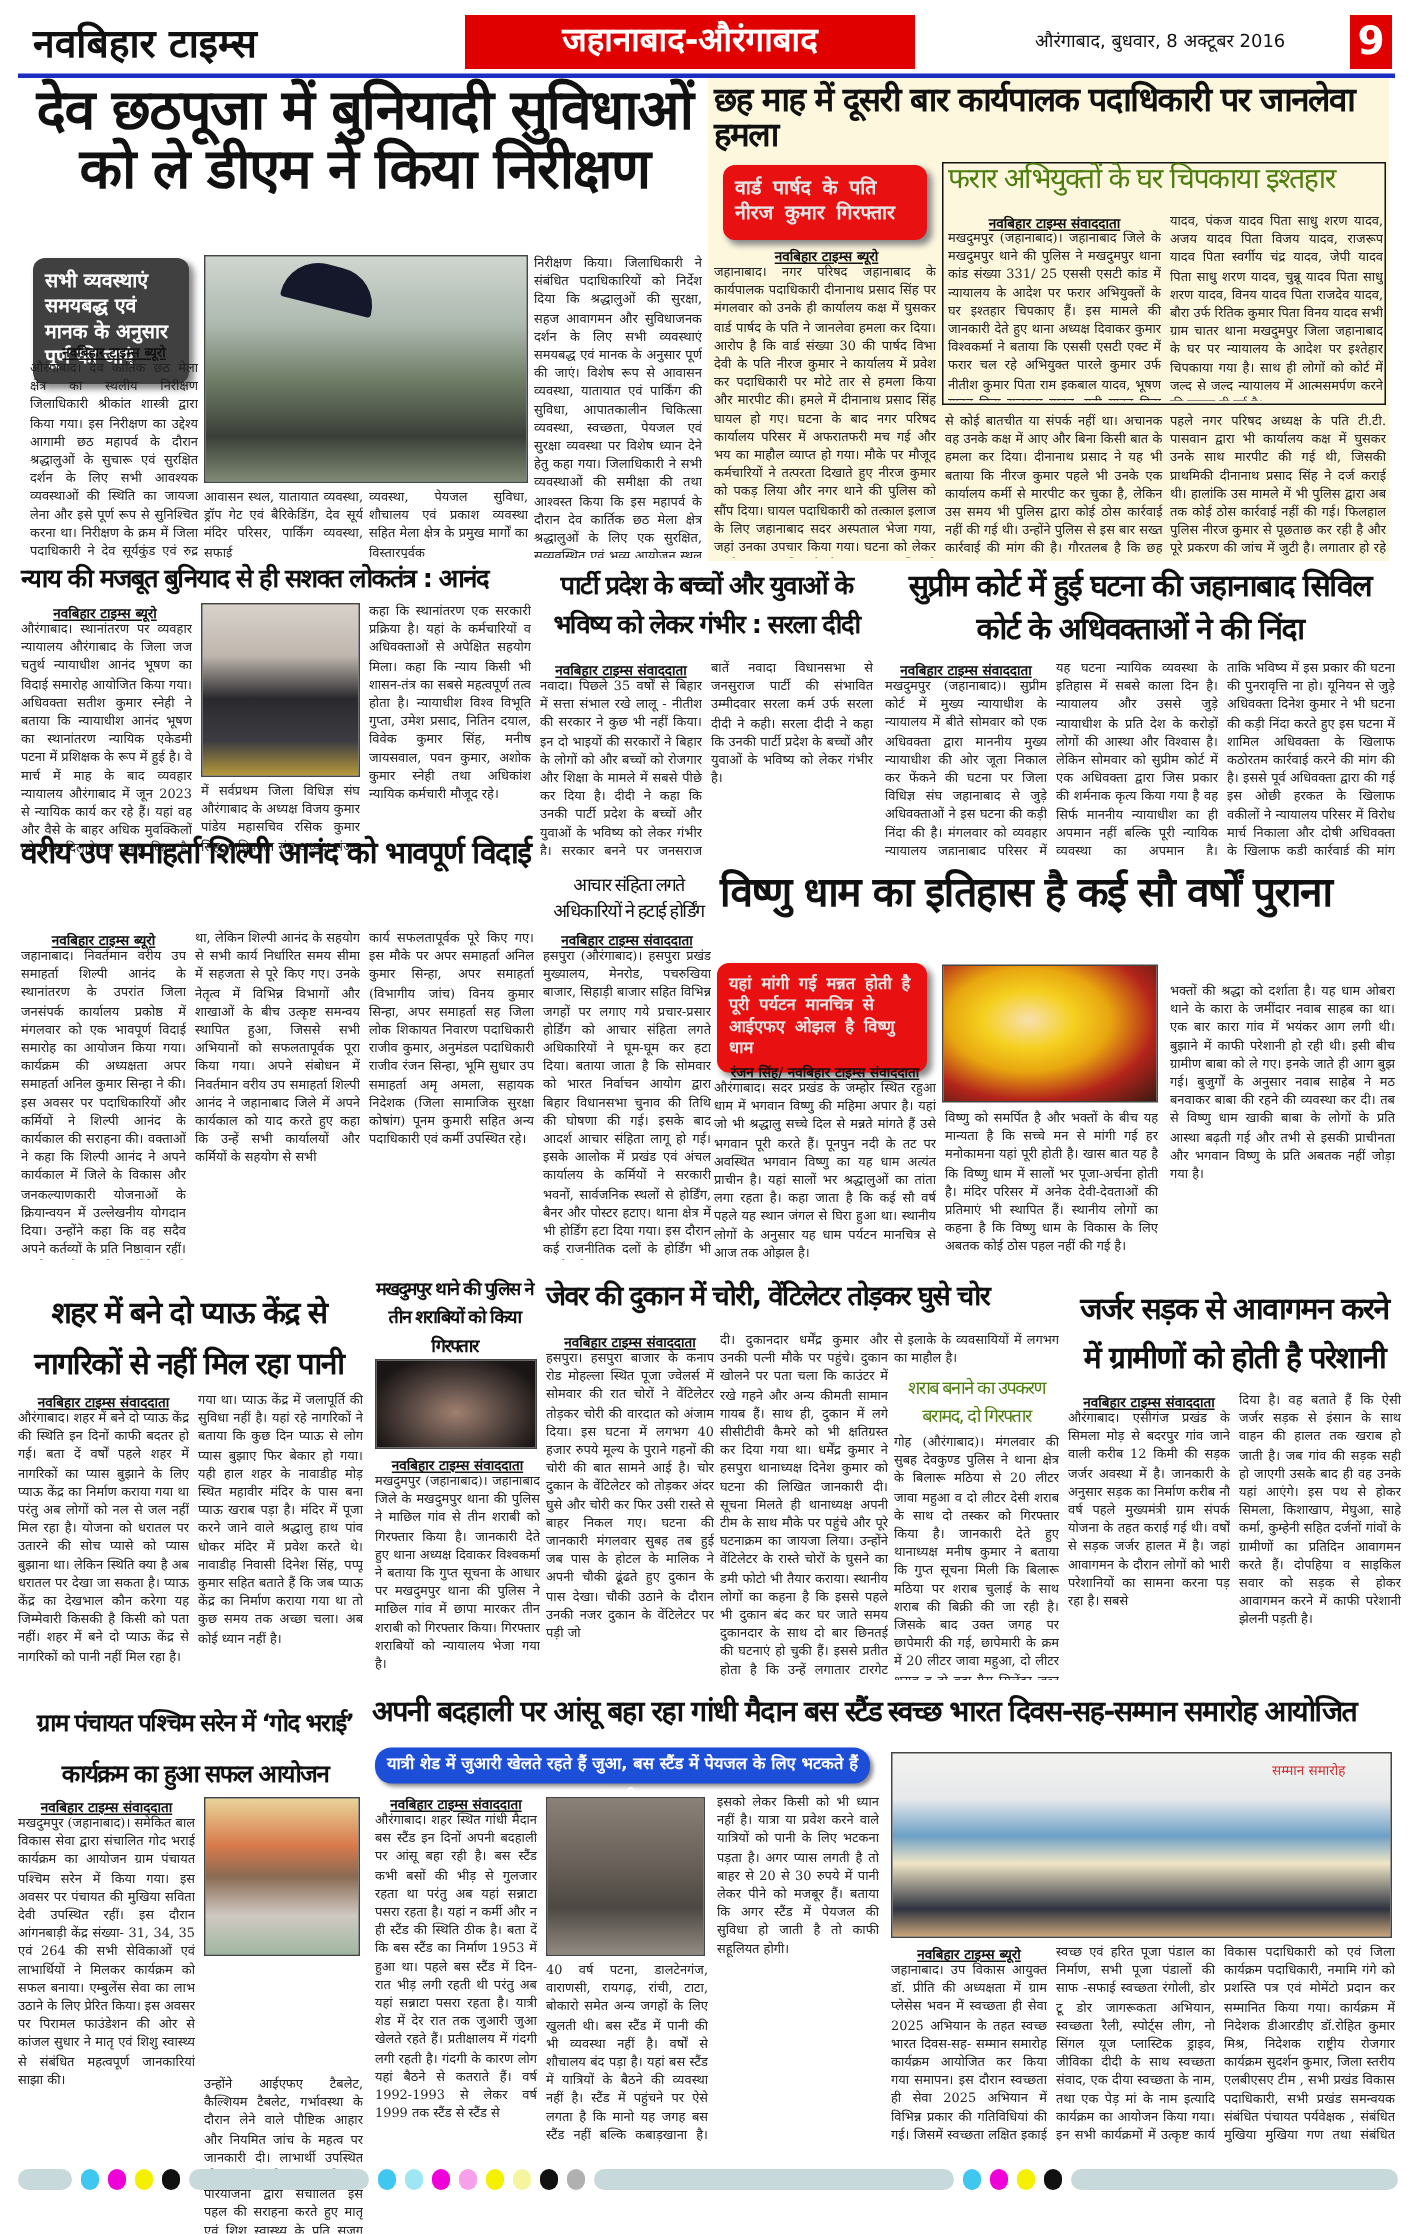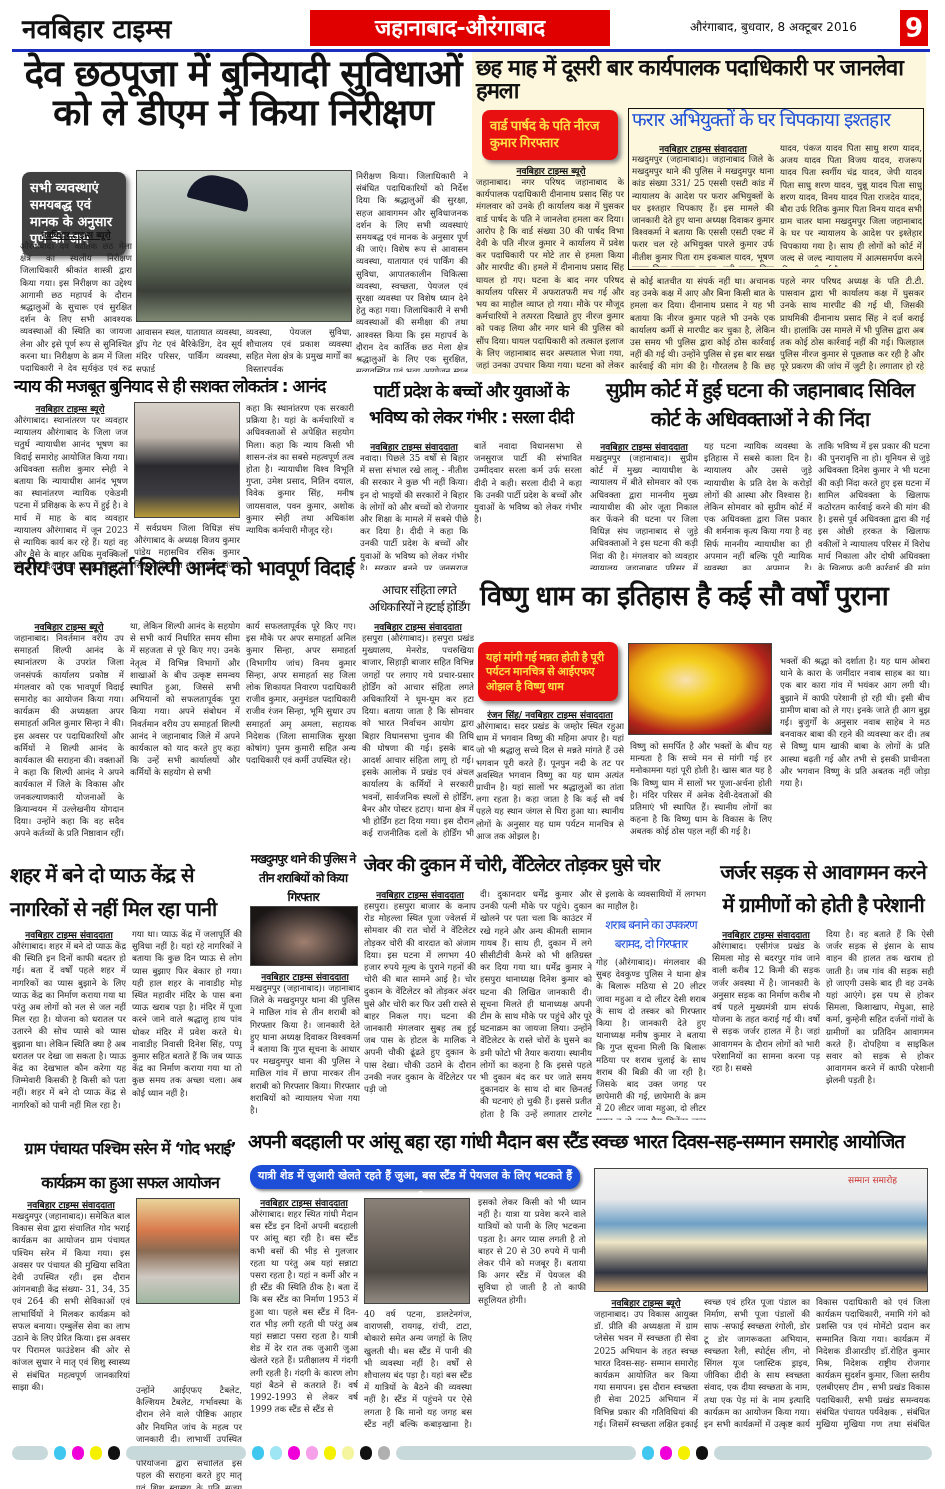--- a/index.html
+++ b/index.html
@@ -7,24 +7,24 @@
 .abs{position:absolute}
 .masthead-name{left:22px;top:10px;font-family:"DejaVu Sans",sans-serif;font-size:26px;font-weight:bold;color:#111}
 .date{left:690px;top:18px;font-size:12px;font-family:"DejaVu Sans",sans-serif}
 .pageno{left:900px;top:10px;width:28px;height:36px;background:#e00000;color:#fff;font-family:"DejaVu Sans",sans-serif;font-weight:bold;font-size:26px;text-align:center;line-height:36px}
 .rule{left:12px;top:49px;width:918px;height:3px;background:#1a2fbf}
 .h1{font-family:"DejaVu Sans",sans-serif;font-weight:bold;color:#111;line-height:1.05;letter-spacing:-1px}
 .body{font-size:8.6px;line-height:1.42;text-align:justify;color:#222;overflow:hidden}
 .byline{font-size:9px;font-weight:bold;text-decoration:underline;text-align:center;color:#111}
 .photo{background:linear-gradient(135deg,#6d7a63,#a9b3a0 40%,#4a5442 70%,#8c957f);border:1px solid #444}
 .callout-blue{background:#404040;color:#fff;border-radius:8px;font-family:"DejaVu Sans",sans-serif;font-weight:bold;font-size:13px;padding:8px 8px;line-height:1.3;box-shadow:3px 3px 4px #888}
-.callout-red{background:#e81010;color:#fde047;border-radius:8px;font-family:Liberation Serif, serif;font-weight:bold;font-size:15px;padding:8px 8px;line-height:1.3;box-shadow:3px 3px 4px #888}
+.callout-red{background:#e81010;color:#e5e5e5;border-radius:8px;font-family:Liberation Mono, monospace;font-weight:bold;font-size:15px;padding:8px 8px;line-height:1.3;box-shadow:3px 3px 4px #888}
 .cream{background:#fdf7de}
 .boxed{border:1.5px solid #111}
-.redtitle{color:#1d4ed8}
+.redtitle{color:#4d7c0f}
 .regbar{height:14px;border-radius:7px;background:#c7d9da}
 .dot{width:12px;height:14px;border-radius:6px}
 </style>
 </head>
 <body>
 
 <div class="abs masthead-name">नवबिहार टाइम्स</div>
 <div class="abs" style="left:310px;top:10px;width:300px;height:36px;background:#e00000;color:#fff;font-family:'DejaVu Sans',sans-serif;font-size:22px;font-weight:bold;text-align:center;line-height:36px"><span>जहानाबाद-औरंगाबाद</span></div>
 <div class="abs date">औरंगाबाद, बुधवार, 8 अक्टूबर 2016</div>
 <div class="abs pageno">9</div>
@@ -84,21 +84,21 @@
 <div class="abs body" style="left:362px;top:632px;width:112px;height:208px">हसपुरा (औरंगाबाद)। हसपुरा प्रखंड मुख्यालय, मेनरोड, पचरुखिया बाजार, सिहाड़ी बाजार सहित विभिन्न जगहों पर लगाए गये प्रचार-प्रसार होर्डिंग को आचार संहिता लगते अधिकारियों ने घूम-घूम कर हटा दिया। बताया जाता है कि सोमवार को भारत निर्वाचन आयोग द्वारा बिहार विधानसभा चुनाव की तिथि की घोषणा की गई। इसके बाद आदर्श आचार संहिता लागू हो गई। इसके आलोक में प्रखंड एवं अंचल कार्यालय के कर्मियों ने सरकारी भवनों, सार्वजनिक स्थलों से होर्डिंग, बैनर और पोस्टर हटाए। थाना क्षेत्र में भी होर्डिंग हटा दिया गया। इस दौरान कई राजनीतिक दलों के होर्डिंग भी हटाये गये।</div>
 
 <div class="abs h1" style="left:480px;top:582px;width:452px;font-size:27px;font-weight:bold">विष्णु धाम का इतिहास है कई सौ वर्षों पुराना</div>
 <div class="abs callout-red" style="left:478px;top:642px;width:140px;font-size:11px">यहां मांगी गई मन्नत होती है पूरी पर्यटन मानचित्र से आईएफए ओझल है विष्णु धाम</div>
 <div class="abs byline" style="left:476px;top:708px;width:148px">रंजन सिंह/ नवबिहार टाइम्स संवाददाता</div>
 <div class="abs body" style="left:476px;top:720px;width:148px;height:120px">औरंगाबाद। सदर प्रखंड के जम्होर स्थित रहुआ धाम में भगवान विष्णु की महिमा अपार है। यहां जो भी श्रद्धालु सच्चे दिल से मन्नते मांगते हैं उसे भगवान पूरी करते हैं। पूनपुन नदी के तट पर अवस्थित भगवान विष्णु का यह धाम अत्यंत प्राचीन है। यहां सालों भर श्रद्धालुओं का तांता लगा रहता है। कहा जाता है कि कई सौ वर्ष पहले यह स्थान जंगल से घिरा हुआ था। स्थानीय लोगों के अनुसार यह धाम पर्यटन मानचित्र से आज तक ओझल है।</div>
 <div class="abs photo" style="left:628px;top:643px;width:144px;height:92px;background:radial-gradient(ellipse at 40% 40%,#f7e0b0 0%,#f5d020 25%,#e8a60f 45%,#b3241b 70%,#3b1a12 100%)"></div>
 <div class="abs body" style="left:630px;top:740px;width:142px;height:100px">विष्णु को समर्पित है और भक्तों के बीच यह मान्यता है कि सच्चे मन से मांगी गई हर मनोकामना यहां पूरी होती है। खास बात यह है कि विष्णु धाम में सालों भर पूजा-अर्चना होती है। मंदिर परिसर में अनेक देवी-देवताओं की प्रतिमाएं भी स्थापित हैं। स्थानीय लोगों का कहना है कि विष्णु धाम के विकास के लिए अबतक कोई ठोस पहल नहीं की गई है।</div>
 <div class="abs body" style="left:780px;top:655px;width:150px;height:185px">भक्तों की श्रद्धा को दर्शाता है। यह धाम ओबरा थाने के कारा के जमींदार नवाब साहब का था। एक बार कारा गांव में भयंकर आग लगी थी। बुझाने में काफी परेशानी हो रही थी। इसी बीच ग्रामीण बाबा को ले गए। इनके जाते ही आग बुझ गई। बुजुर्गों के अनुसार नवाब साहेब ने मठ बनवाकर बाबा की रहने की व्यवस्था कर दी। तब से विष्णु धाम खाकी बाबा के लोगों के प्रति आस्था बढ़ती गई और तभी से इसकी प्राचीनता और भगवान विष्णु के प्रति अबतक नहीं जोड़ा गया है।</div>
 
-<div class="abs h1" style="left:10px;top:858px;width:232px;font-size:20px;line-height:1.7">शहर में बने दो प्याऊ केंद्र से नागरिकों से नहीं मिल रहा पानी</div>
+<div class="abs h1" style="left:10px;top:858px;width:232px;font-size:20px;text-align:center;line-height:1.7">शहर में बने दो प्याऊ केंद्र से नागरिकों से नहीं मिल रहा पानी</div>
 <div class="abs byline" style="left:12px;top:928px;width:114px">नवबिहार टाइम्स संवाददाता</div>
 <div class="abs body" style="left:12px;top:940px;width:114px;height:180px">औरंगाबाद। शहर में बने दो प्याऊ केंद्र की स्थिति इन दिनों काफी बदतर हो गई। बता दें वर्षों पहले शहर में नागरिकों का प्यास बुझाने के लिए प्याऊ केंद्र का निर्माण कराया गया था परंतु अब लोगों को नल से जल नहीं मिल रहा है। योजना को धरातल पर उतारने की सोच प्यासे को प्यास बुझाना था। लेकिन स्थिति क्या है अब धरातल पर देखा जा सकता है। प्याऊ केंद्र का देखभाल कौन करेगा यह जिम्मेवारी किसकी है किसी को पता नहीं। शहर में बने दो प्याऊ केंद्र से नागरिकों को पानी नहीं मिल रहा है।</div>
 <div class="abs body" style="left:132px;top:928px;width:110px;height:192px">गया था। प्याऊ केंद्र में जलापूर्ति की सुविधा नहीं है। यहां रहे नागरिकों ने बताया कि कुछ दिन प्याऊ से लोग प्यास बुझाए फिर बेकार हो गया। यही हाल शहर के नावाडीह मोड़ स्थित महावीर मंदिर के पास बना प्याऊ खराब पड़ा है। मंदिर में पूजा करने जाने वाले श्रद्धालु हाथ पांव धोकर मंदिर में प्रवेश करते थे। नावाडीह निवासी दिनेश सिंह, पप्पू कुमार सहित बताते हैं कि जब प्याऊ केंद्र का निर्माण कराया गया था तो कुछ समय तक अच्छा चला। अब कोई ध्यान नहीं है।</div>
 
 <div class="abs h1" style="left:248px;top:850px;width:110px;font-size:12px;text-align:center;line-height:1.6">मखदुमपुर थाने की पुलिस ने तीन शराबियों को किया गिरफ्तार</div>
 <div class="abs photo" style="left:250px;top:906px;width:108px;height:60px;background:radial-gradient(ellipse at 50% 60%,#a08070 0%,#5a4a44 40%,#1a1616 80%)"></div>
 <div class="abs byline" style="left:250px;top:970px;width:110px">नवबिहार टाइम्स संवाददाता</div>
 <div class="abs body" style="left:250px;top:982px;width:110px;height:138px">मखदुमपुर (जहानाबाद)। जहानाबाद जिले के मखदुमपुर थाना की पुलिस ने माछिल गांव से तीन शराबी को गिरफ्तार किया है। जानकारी देते हुए थाना अध्यक्ष दिवाकर विश्वकर्मा ने बताया कि गुप्त सूचना के आधार पर मखदुमपुर थाना की पुलिस ने माछिल गांव में छापा मारकर तीन शराबी को गिरफ्तार किया। गिरफ्तार शराबियों को न्यायालय भेजा गया है।</div>
 
 <div class="abs h1" style="left:364px;top:856px;width:340px;font-size:18px">जेवर की दुकान में चोरी, वेंटिलेटर तोड़कर घुसे चोर</div>

